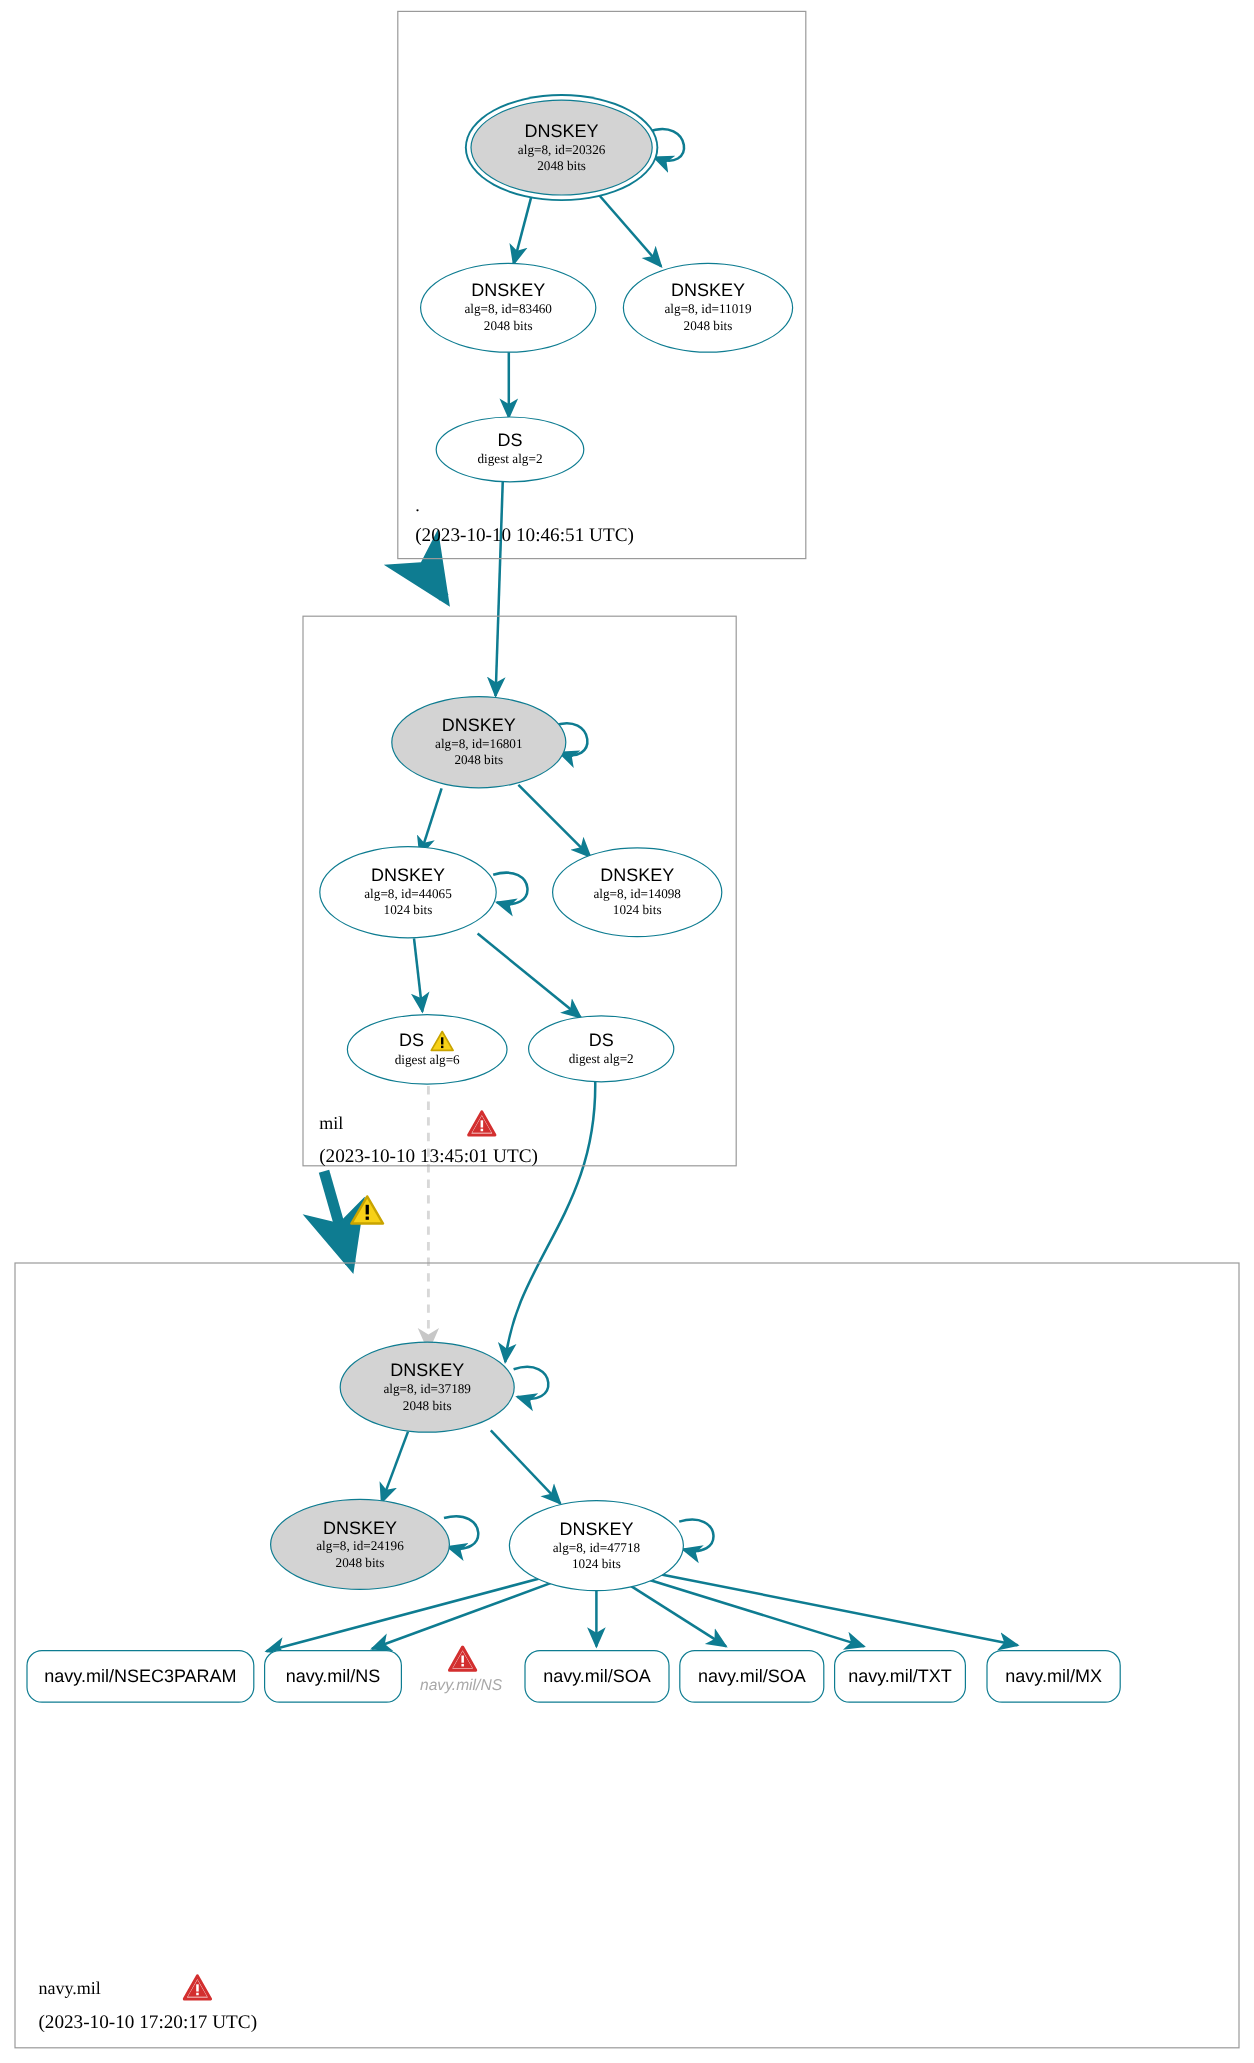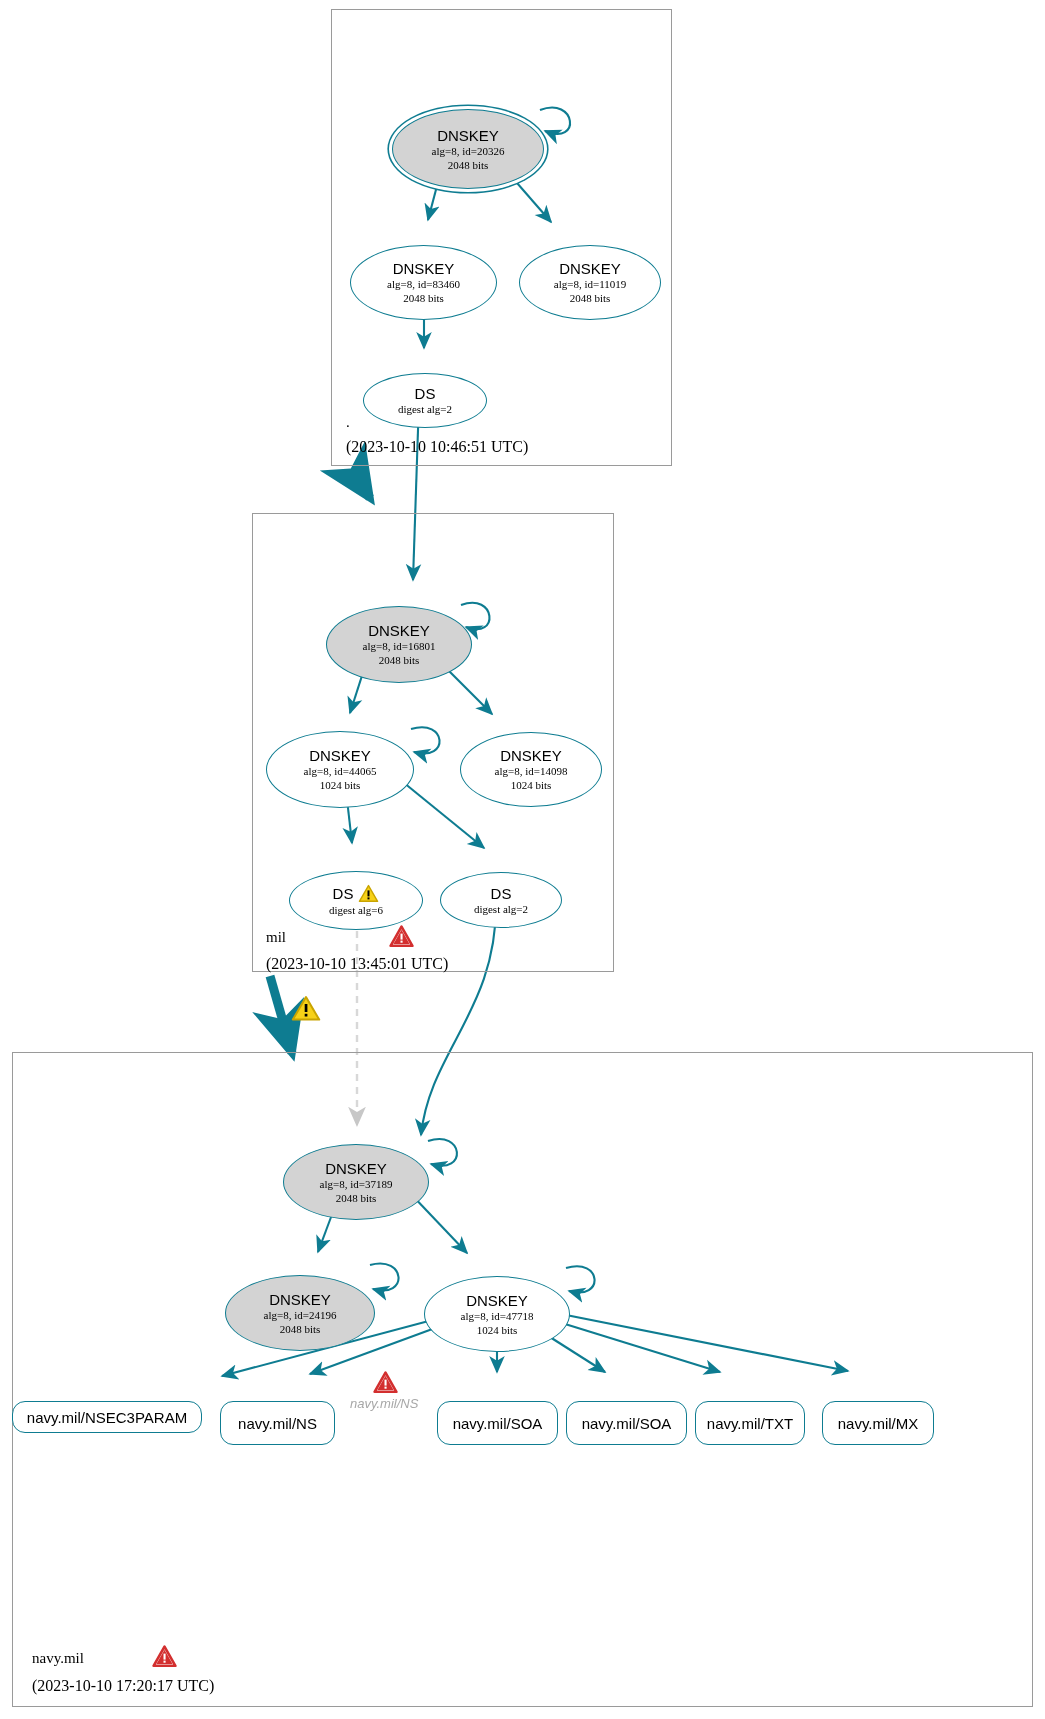--- a/index.html
+++ b/index.html
@@ -4,21 +4,21 @@
 <style>
   html,body{margin:0;padding:0;background:#ffffff;}
   body{width:1045px;height:1719px;position:relative;
        font-family:"Liberation Sans",sans-serif;color:#000;}
   #canvas{position:absolute;inset:0;width:1045px;height:1719px;}
   svg{position:absolute;left:0;top:0;}
   .zone-box{position:absolute;border:1px solid #9a9a9a;background:transparent;box-sizing:border-box;}
   .zone-label{position:absolute;font-family:"Liberation Serif",serif;font-size:15px;color:#000;white-space:nowrap;}
   .zone-time{position:absolute;font-family:"Liberation Serif",serif;font-size:16px;color:#000;white-space:nowrap;}
   .node{position:absolute;display:flex;flex-direction:column;align-items:center;justify-content:center;
-        box-sizing:border-box;text-align:center;margin-top:26px;}
+        box-sizing:border-box;text-align:center;}
   .ellipse{border:1.6px solid #0e7c91;border-radius:50%;background:#ffffff;}
   .ellipse.filled{background:#d3d3d3;}
   .ellipse.dbl{box-shadow:0 0 0 3px #ffffff,0 0 0 4.6px #0e7c91;}
   .rrset{border:1.6px solid #0e7c91;border-radius:13px;background:#ffffff;}
   .n-title{font-family:"Liberation Sans",sans-serif;font-size:15px;line-height:17px;color:#000;}
   .n-sub{font-family:"Liberation Serif",serif;font-size:11px;line-height:14px;color:#000;}
   .rr-label{font-family:"Liberation Sans",sans-serif;font-size:15px;color:#000;white-space:nowrap;}
   .ghost{position:absolute;font-family:"Liberation Sans",sans-serif;font-style:italic;
          font-size:13px;color:#a8a8a8;white-space:nowrap;}
   .icon{position:absolute;}
@@ -192,21 +192,21 @@
     <div class="n-sub">alg=8, id=24196</div>
     <div class="n-sub">2048 bits</div>
   </div>
 
   <div class="node ellipse" style="left:424px;top:1250px;width:146px;height:76px;">
     <div class="n-title">DNSKEY</div>
     <div class="n-sub">alg=8, id=47718</div>
     <div class="n-sub">1024 bits</div>
   </div>
 
-  <div class="node rrset" style="left:12px;top:1375px;width:190px;height:32px;">
+  <div class="node rrset" style="left:22px;top:1375px;width:190px;height:44px;">
     <div class="rr-label">navy.mil/NSEC3PARAM</div>
   </div>
   <div class="node rrset" style="left:220px;top:1375px;width:115px;height:44px;">
     <div class="rr-label">navy.mil/NS</div>
   </div>
 
   <svg class="icon" style="left:373px;top:1371px;" width="25" height="23" viewBox="0 0 25 23">
     <path d="M12.5 1.6 L23.4 20.8 L1.6 20.8 Z" fill="#ffffff" stroke="#d32f2f" stroke-width="2.6" stroke-linejoin="round"></path>
     <path d="M12.5 4.8 L20.6 18.9 L4.4 18.9 Z" fill="#d32f2f"></path>
     <rect x="11.5" y="8.6" width="2.1" height="6" fill="#fff"></rect>

